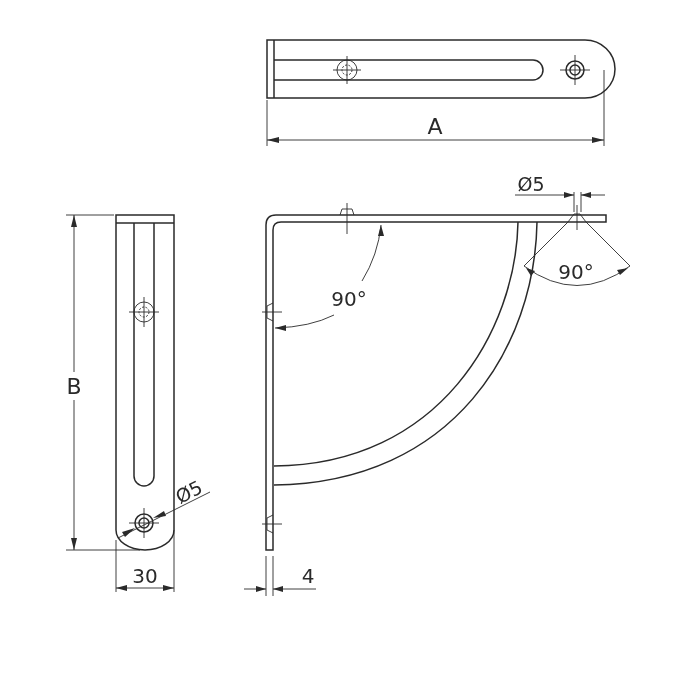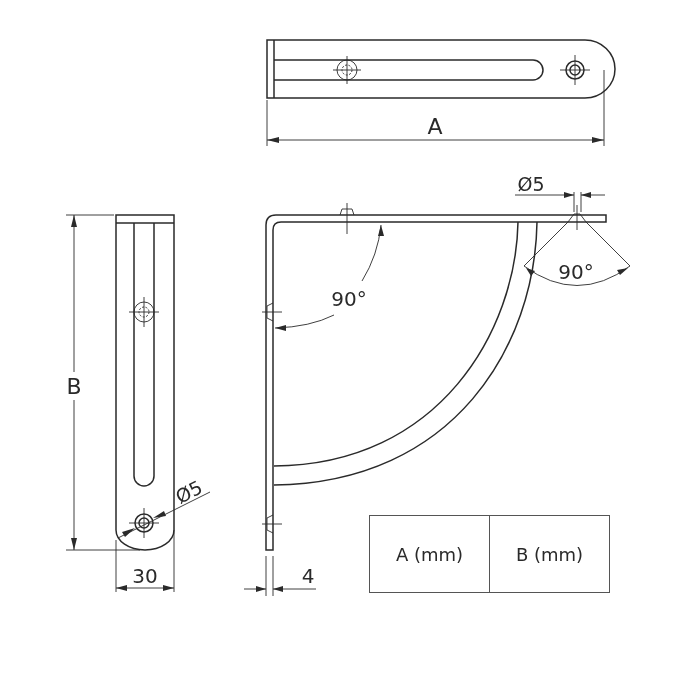--- a/index.html
+++ b/index.html
@@ -127,18 +127,14 @@
     <line class="dim" x1="244" y1="589" x2="266" y2="589"></line>
     <line class="dim" x1="273" y1="589" x2="316" y2="589"></line>
     <polygon class="arrow" points="266,589 256,586 256,592"></polygon>
     <polygon class="arrow" points="273,589 283,586 283,592"></polygon>
     <text class="lbl" x="308" y="583" font-size="20" text-anchor="middle">4</text>
   </g>
 </svg>
 
 <table class="spec-table">
   <tbody>
-      <tr>
-    <th>A (mm)</th>
-    <th>B (mm)</th>
-  </tr>
 </tbody>
   </table>
 
 </body></html>

